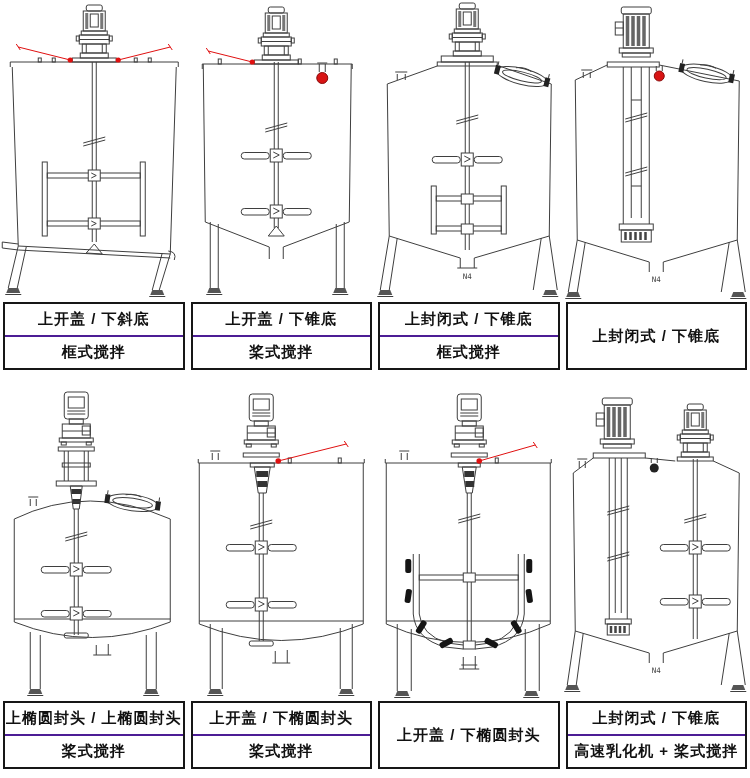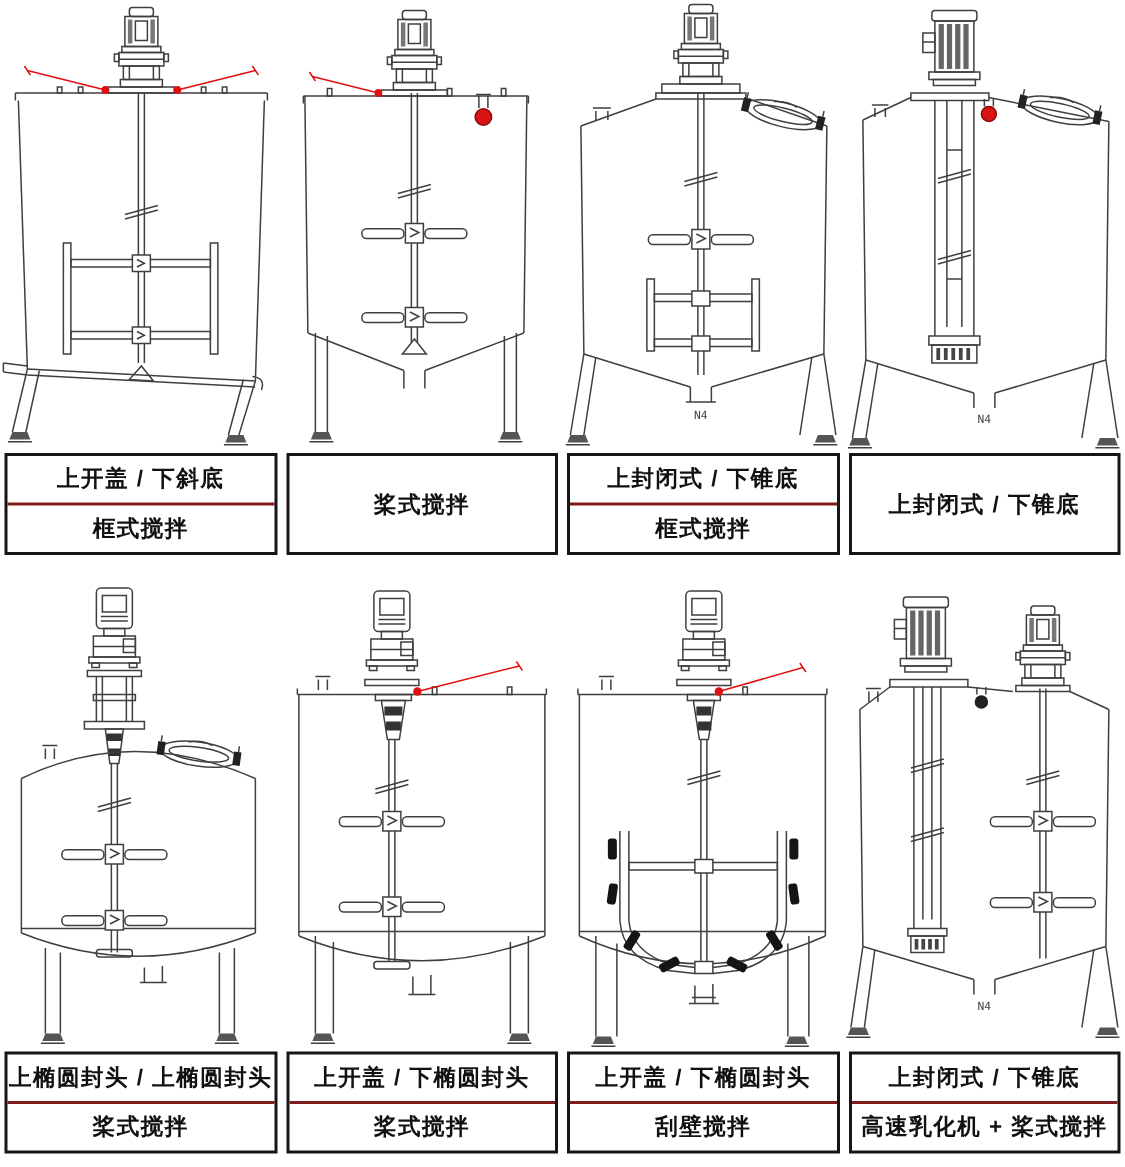--- a/index.html
+++ b/index.html
@@ -7,21 +7,21 @@
         font-family:"Liberation Sans","DejaVu Sans",sans-serif;color:#111;}
   .grid{display:grid;grid-template-columns:repeat(4,187.5px);grid-template-rows:389px 389px;}
   .cell{display:flex;flex-direction:column;align-items:stretch;}
   .drawing{height:300px;}
   .row2 .drawing{height:310px;}
   .drawing svg{width:100%;height:100%;display:block;}
   .label-box{margin:2px 3px 0 3px;border:2px solid #161616;box-sizing:border-box;height:68px;
              display:flex;flex-direction:column;background:#fff;}
   .label-row{flex:1;display:flex;align-items:center;justify-content:center;
              font-size:15px;font-weight:600;letter-spacing:1px;white-space:nowrap;}
-  .label-row + .label-row{border-top:2px solid #7f1d1d;}
+  .label-row + .label-row{border-top:2px solid #4c1d95;}
   svg text{font-family:"DejaVu Sans Mono",monospace;}
 </style>
 </head>
 <body>
 
 <svg width="0" height="0" style="position:absolute" aria-hidden="true">
   <defs>
     <g id="g-motor-std">
       <rect x="12" y="1" width="16" height="6" rx="2"></rect>
       <rect x="9" y="7" width="22" height="20"></rect>
@@ -202,20 +202,21 @@
             <line x1="22" y1="222" x2="22" y2="288"></line>
               <line x1="30" y1="224" x2="30" y2="288"></line>
             <line x1="148" y1="224" x2="148" y2="288"></line>
               <line x1="156" y1="222" x2="156" y2="288"></line>
             <use href="#g-foot" transform="translate(18,288)"></use>
             <use href="#g-foot" transform="translate(144,288)"></use>
           </g>
         </svg>
       </div>
       <div class="label-box">
+        <div class="label-row">上开盖 / 下锥底</div>
         <div class="label-row">桨式搅拌</div>
       </div>
     </div>
 
     <div class="cell">
       <div class="drawing">
         <svg viewBox="0 0 187 300" stroke="#3f3f3f" fill="none" stroke-width="1">
           <g>
             <use href="#g-motor-std" transform="translate(72,2)"></use>
             <rect x="66" y="56" width="52" height="6"></rect>
@@ -509,21 +510,20 @@
               <line x1="36" y1="240" x2="36" y2="302"></line>
             <line x1="150" y1="240" x2="150" y2="302"></line>
               <line x1="164" y1="235" x2="164" y2="302"></line>
             <use href="#g-foot" transform="translate(19,302)"></use>
             <use href="#g-foot" transform="translate(148,302)"></use>
           </g>
         </svg>
       </div>
       <div class="label-box">
         <div class="label-row">上开盖 / 下椭圆封头</div>
-        <div class="label-row">刮壁搅拌</div>
       </div>
     </div>
 
     <div class="cell row2">
       <div class="drawing">
         <svg viewBox="0 0 187 310" stroke="#3f3f3f" fill="none" stroke-width="1">
           <g>
             <use href="#g-motor-tall" transform="translate(32,8)"></use>
             <rect x="30" y="64" width="52" height="5"></rect>
           </g>

